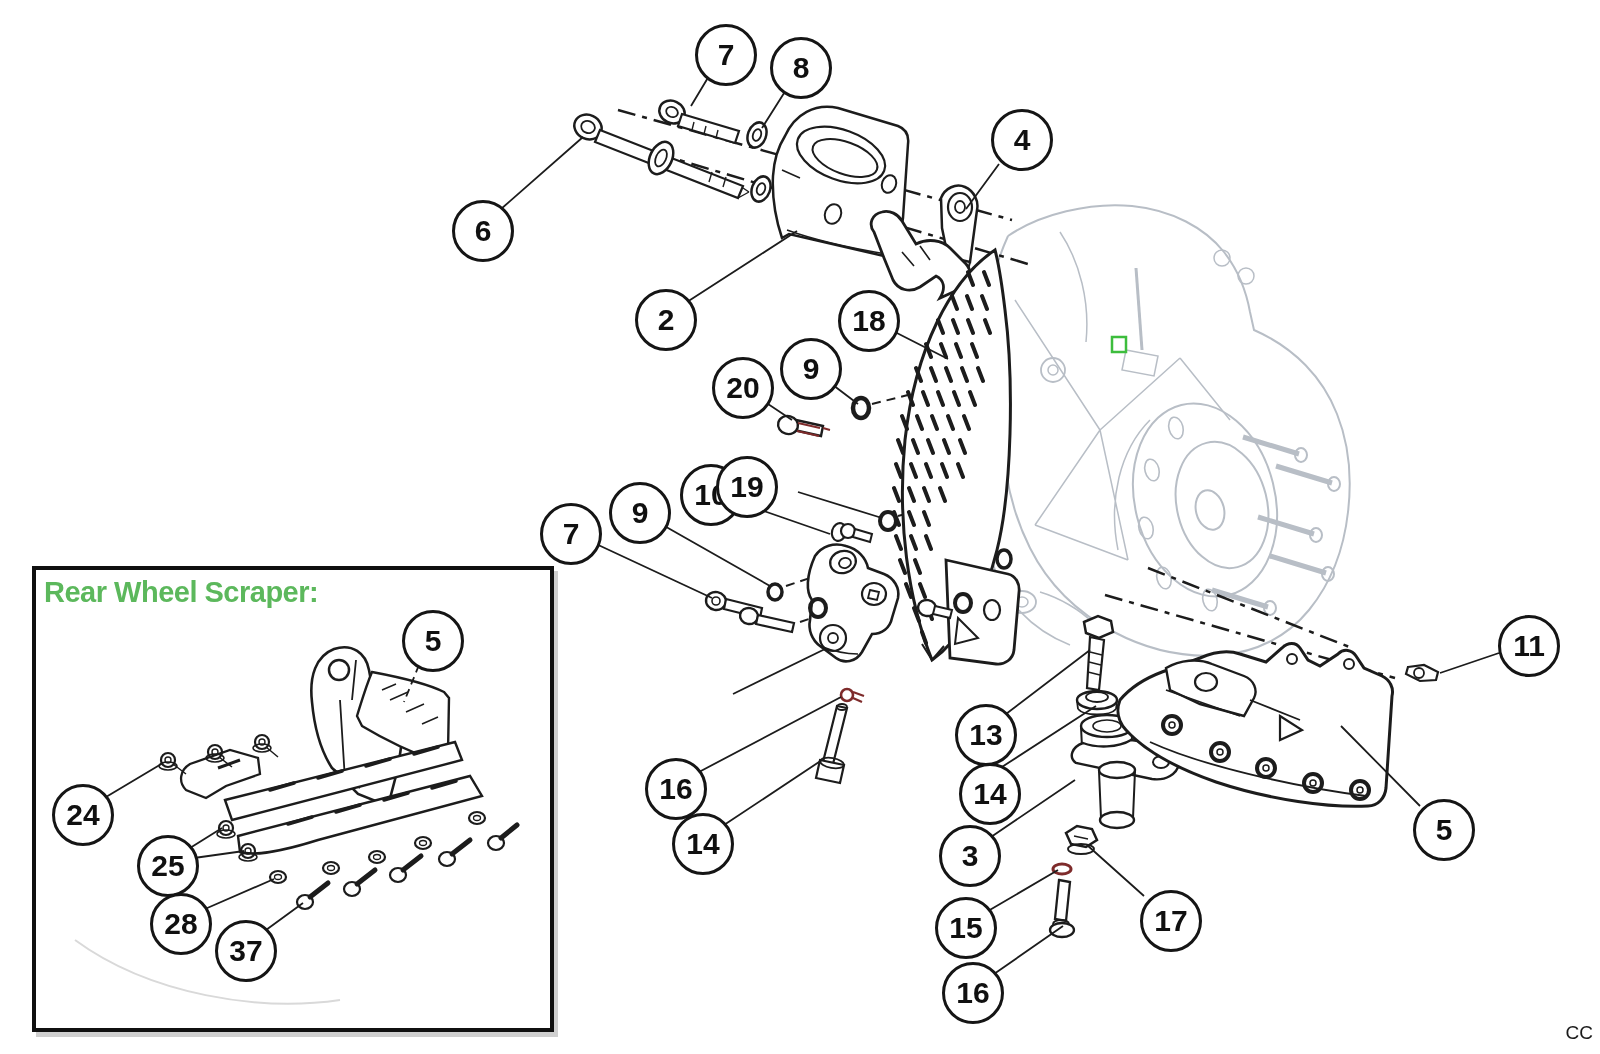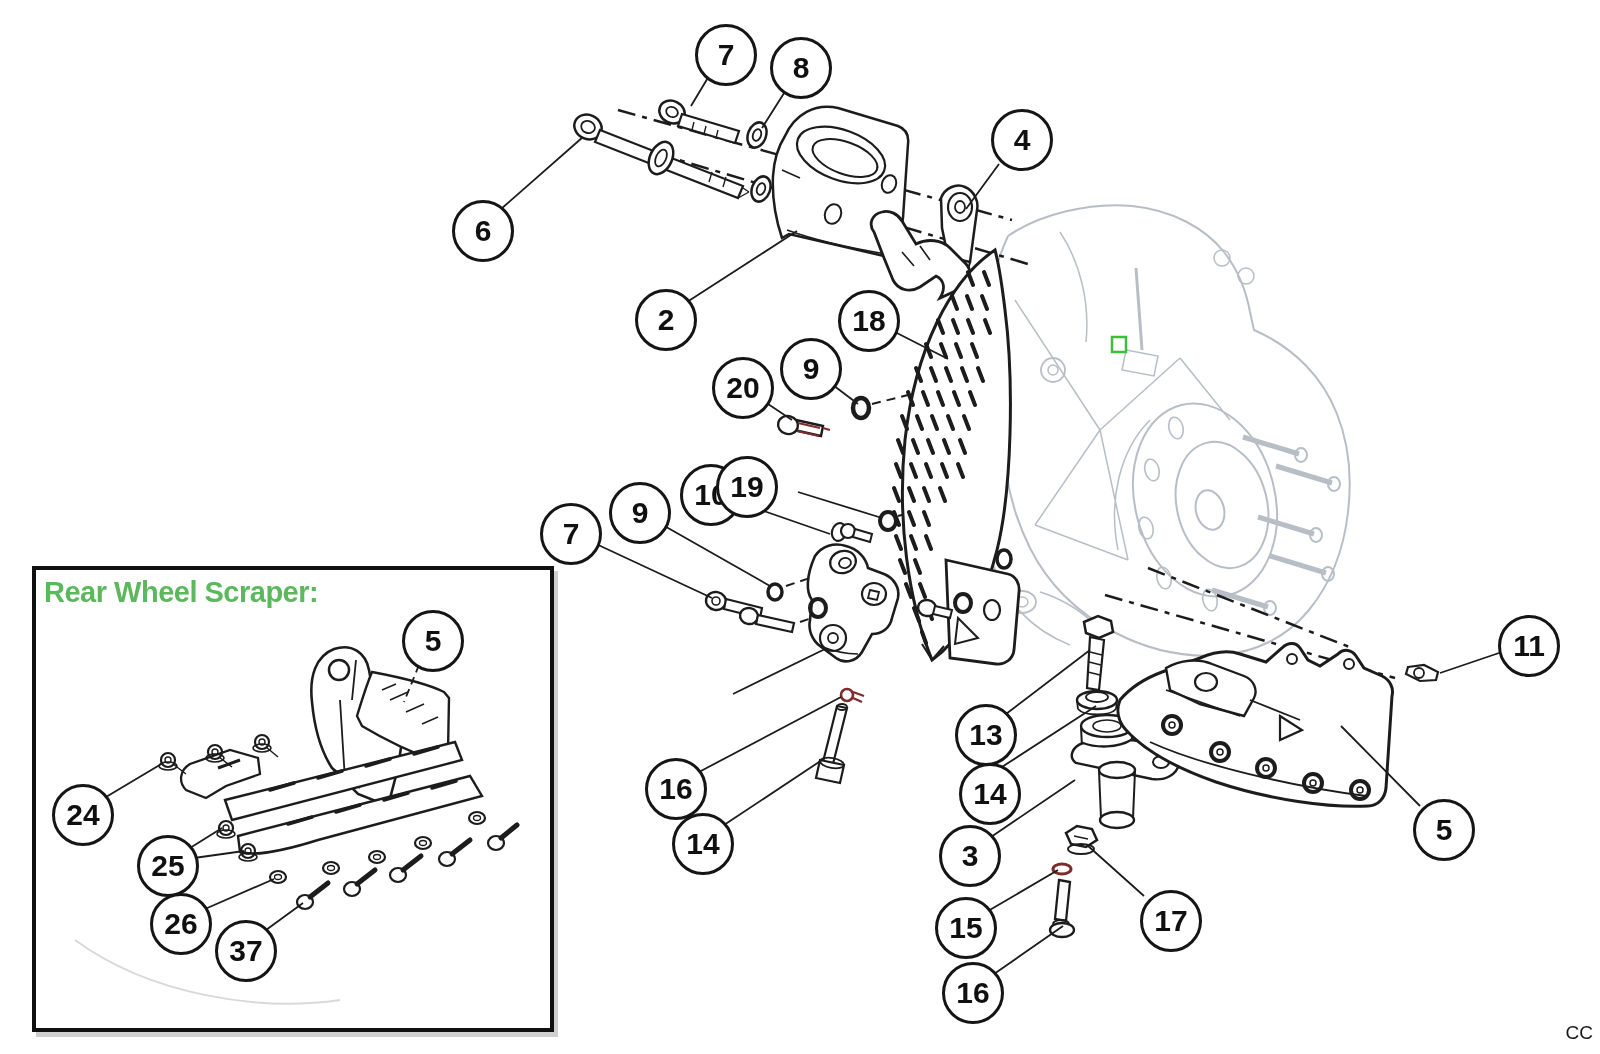--- a/index.html
+++ b/index.html
@@ -320,17 +320,17 @@
   <div class="callout" style="left:987px;top:791px">14</div>
   <div class="callout" style="left:967px;top:853px">3</div>
   <div class="callout" style="left:963px;top:925px">15</div>
   <div class="callout" style="left:970px;top:990px">16</div>
   <div class="callout" style="left:1168px;top:918px">17</div>
   <div class="callout" style="left:673px;top:786px">16</div>
   <div class="callout" style="left:700px;top:841px">14</div>
   <div class="callout" style="left:430px;top:638px">5</div>
   <div class="callout" style="left:80px;top:812px">24</div>
   <div class="callout" style="left:165px;top:863px">25</div>
-  <div class="callout" style="left:178px;top:921px">26</div>
+  <div class="callout" style="left:178px;top:921px">28</div>
   <div class="callout" style="left:243px;top:948px">37</div>
 
   <div class="watermark">CC</div>
 </div>
 
 </body></html>

